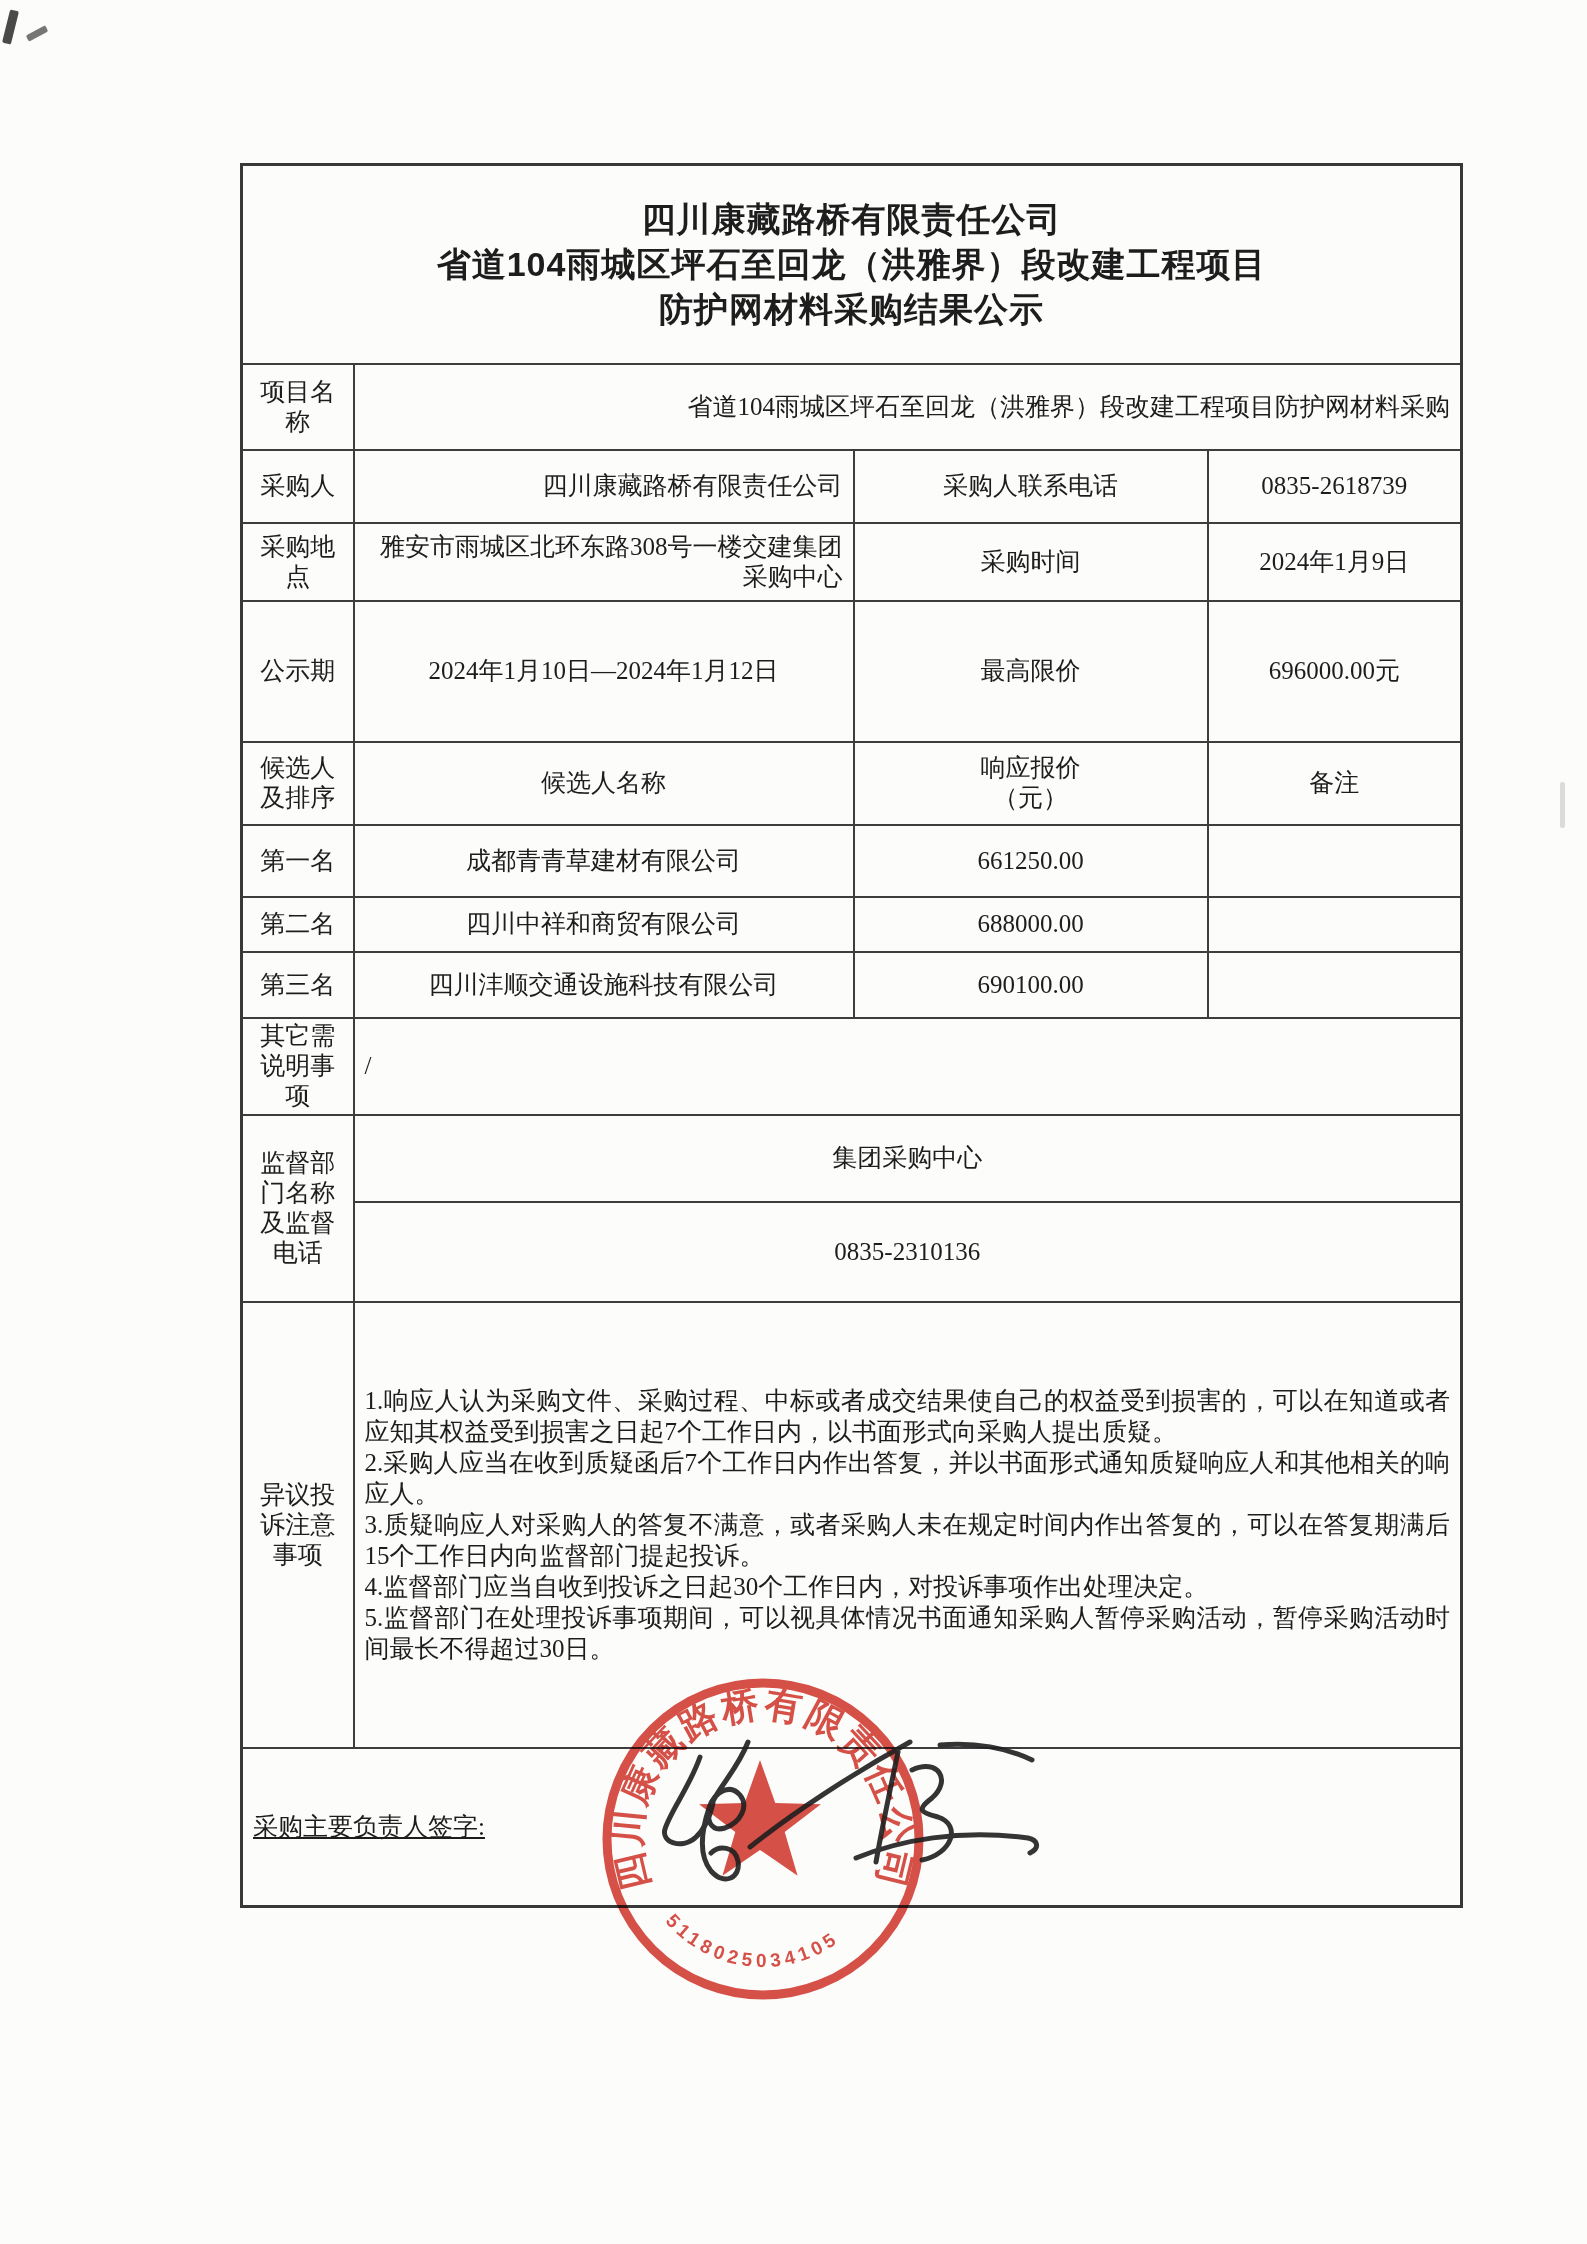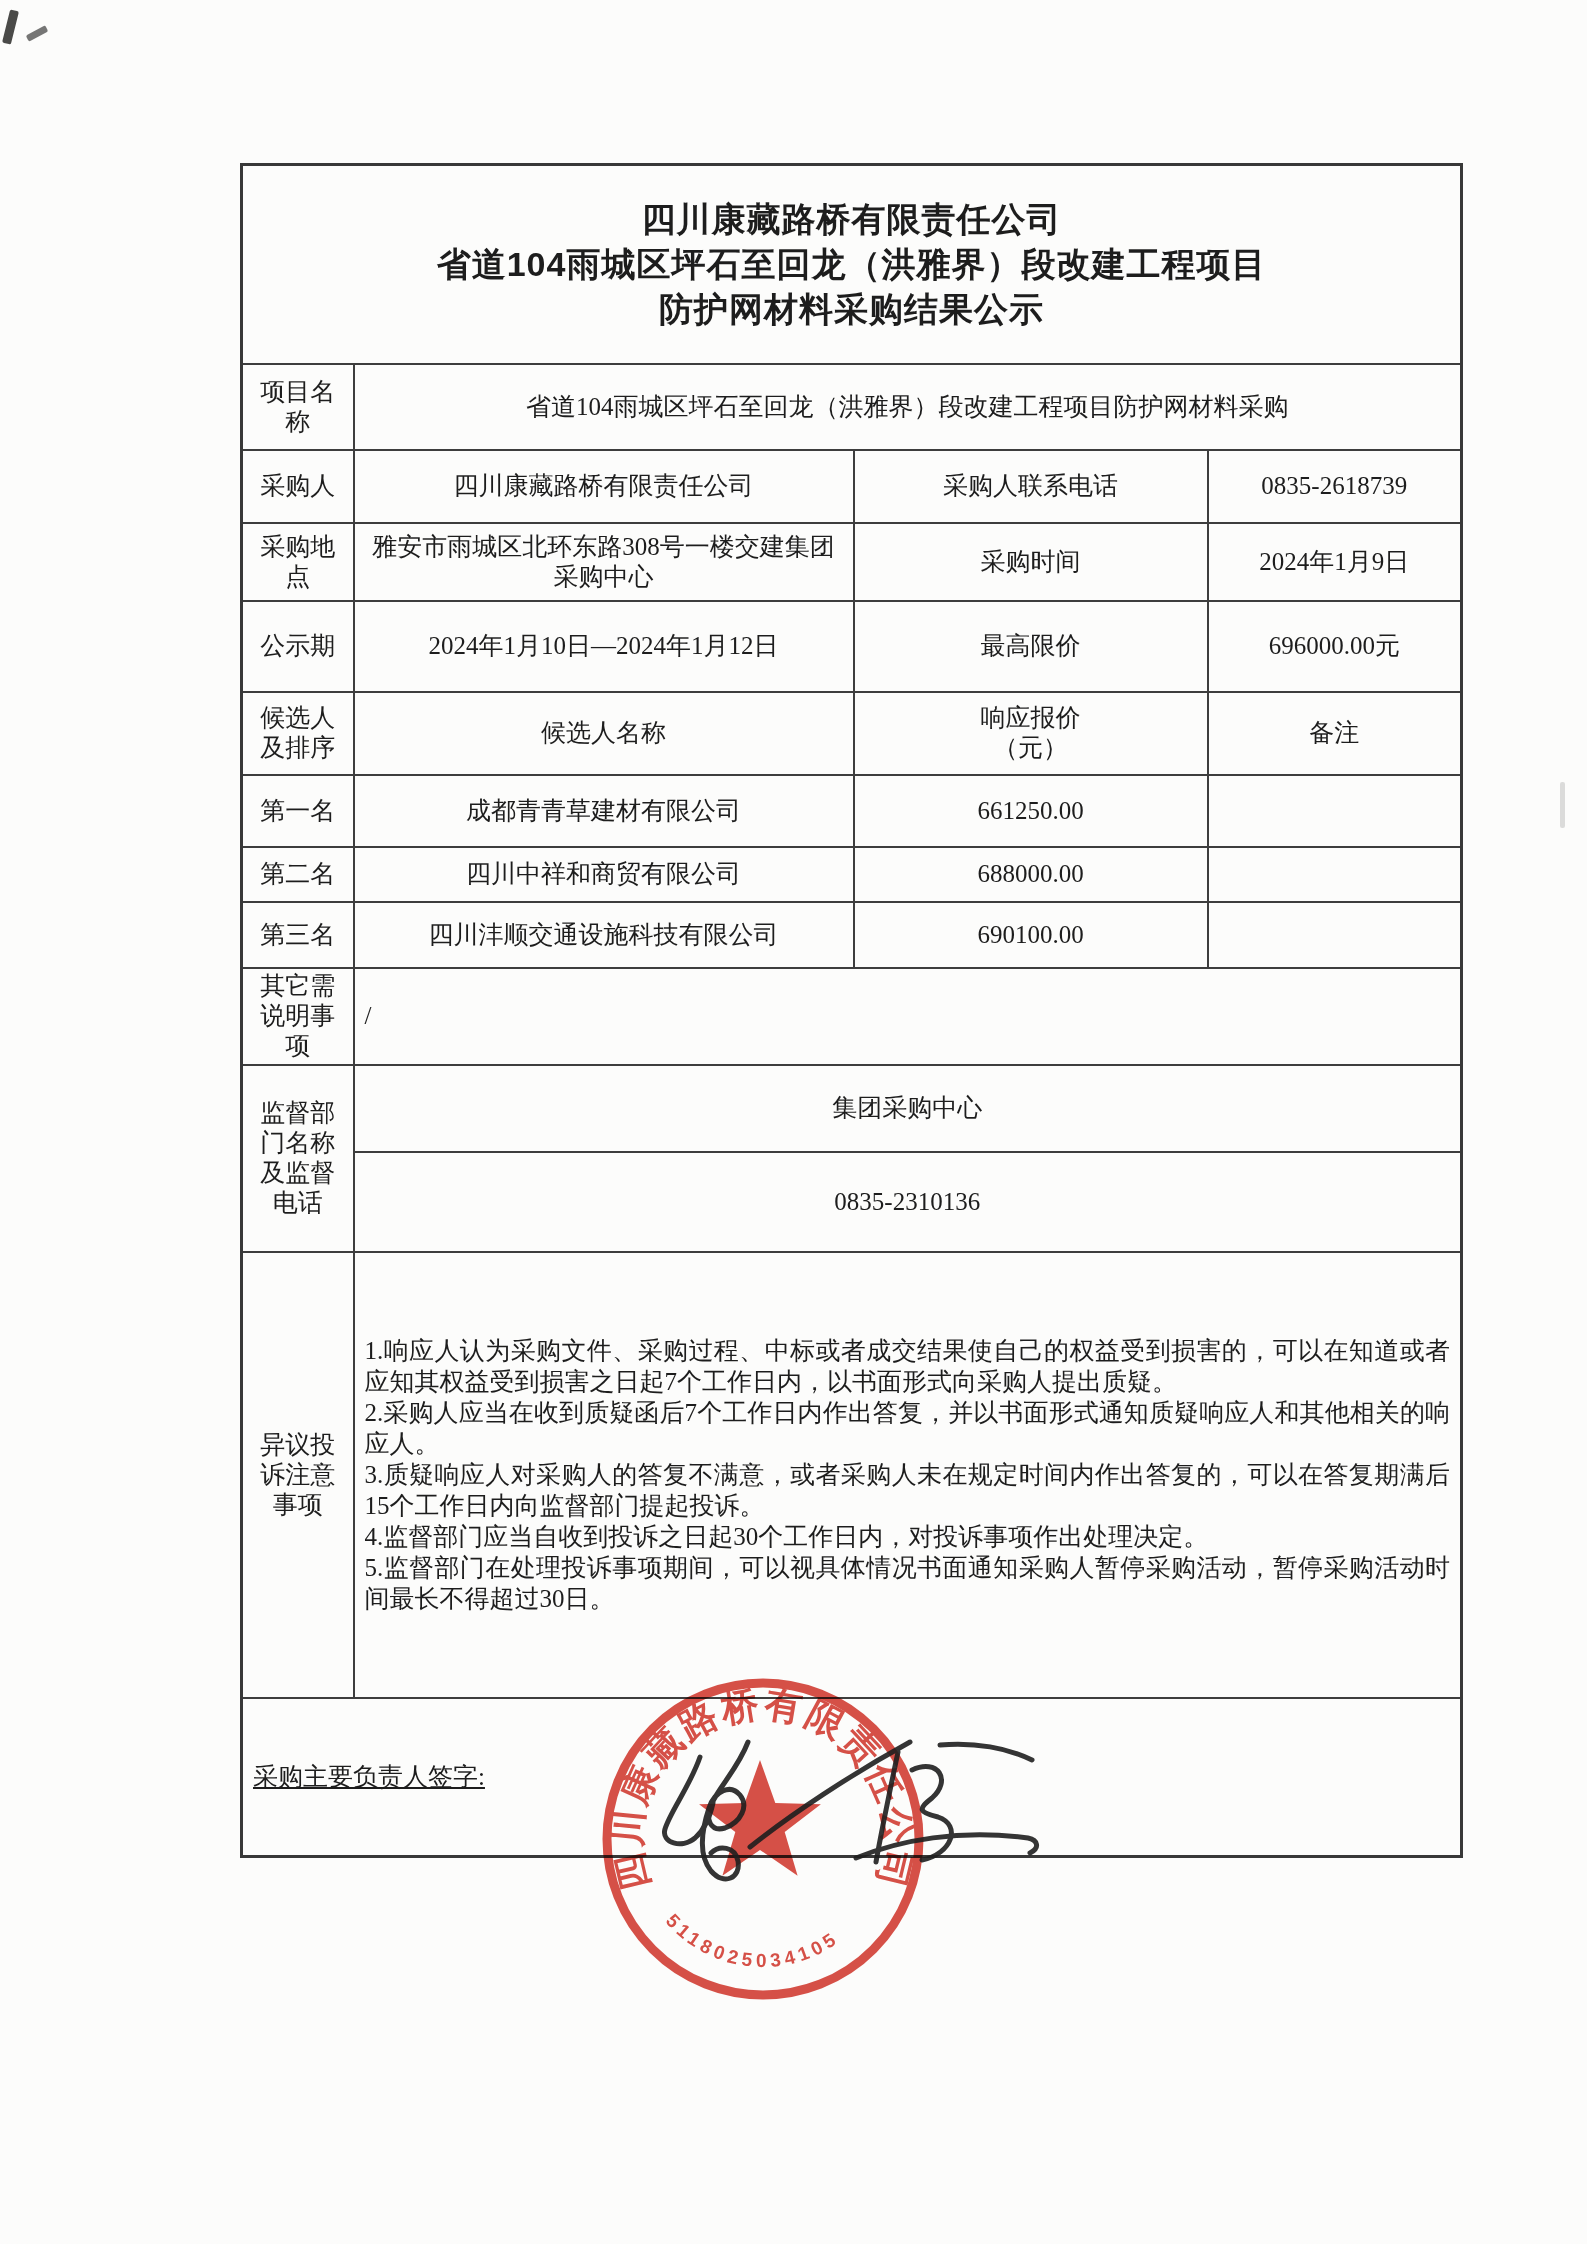--- a/index.html
+++ b/index.html
@@ -23,21 +23,21 @@
     padding:0 10px;
     overflow:hidden;
   }
   td.title-cell{padding:0;text-align:center;vertical-align:middle;}
   .title-line{
     font-family:"Liberation Sans","DejaVu Sans",sans-serif;
     font-weight:700;font-size:34px;line-height:45px;letter-spacing:1px;
   }
   td.lbl{padding:0 8px;text-align:center;}
   td.lbl-c{padding:0 4px;text-align:center;}
-  td.val-l{text-align:center;padding:0 12px;margin-top:48px;}
+  td.val-l{text-align:right;padding:0 12px;margin-top:48px;}
   td.val-c{text-align:center;margin-left:28px;}
   td.pre{white-space:pre-line;}
   td.slash-cell{text-align:left;padding-left:172px;}
   td.objection-cell{padding:0 16px;margin-top:17px;}
   .objection-cell p{margin:0;line-height:31px;text-align:justify;}
   td.sign-cell{padding:0 14px;text-align:left;text-decoration:underline;}
   
   .stamp{
     position:absolute;left:593px;top:1669px;width:340px;height:340px;
     mix-blend-mode:multiply;opacity:.93;z-index:5;pointer-events:none;
@@ -92,21 +92,21 @@
     <td class="val-c">0835-2618739</td>
   </tr>
 
   <tr style="height:78px">
     <td class="lbl">采购地点</td>
     <td class="val-l">雅安市雨城区北环东路308号一楼交建集团采购中心</td>
     <td class="val-c">采购时间</td>
     <td class="val-c">2024年1月9日</td>
   </tr>
 
-  <tr style="height:91px">
+  <tr style="height:141px">
     <td class="lbl">公示期</td>
     <td class="val-c">2024年1月10日—2024年1月12日</td>
     <td class="val-c">最高限价</td>
     <td class="val-c">696000.00元</td>
   </tr>
 
   <tr style="height:83px">
     <td class="lbl">候选人及排序</td>
     <td class="val-c">候选人名称</td>
     <td class="val-c pre">响应报价

